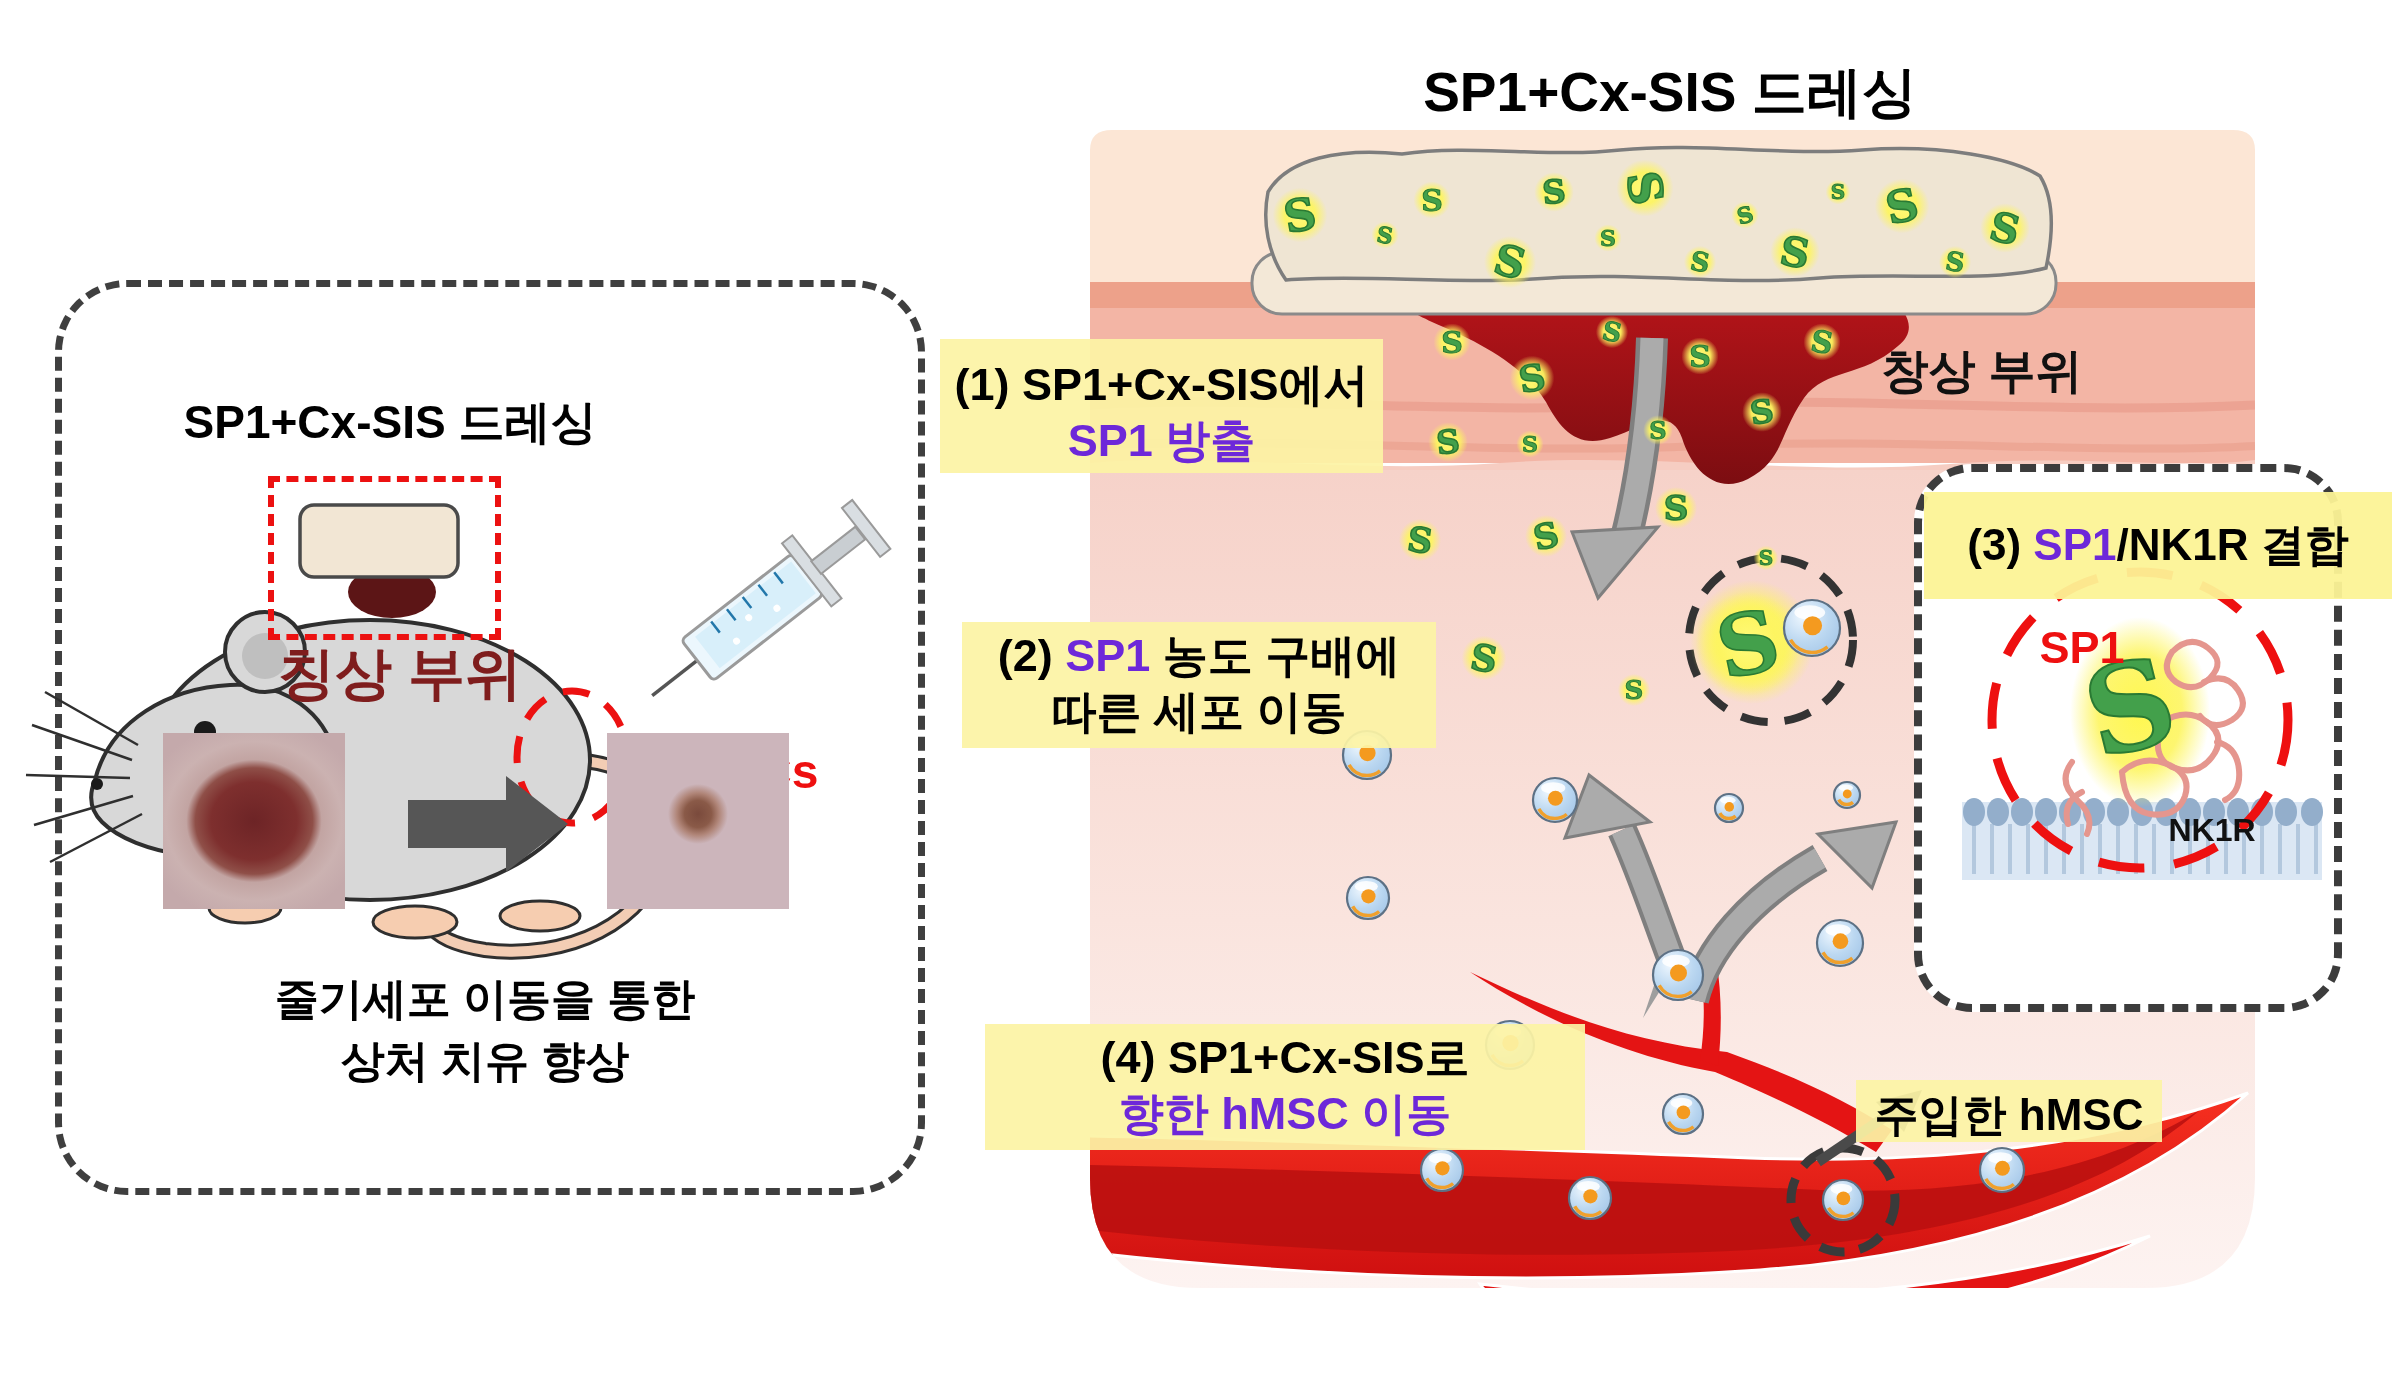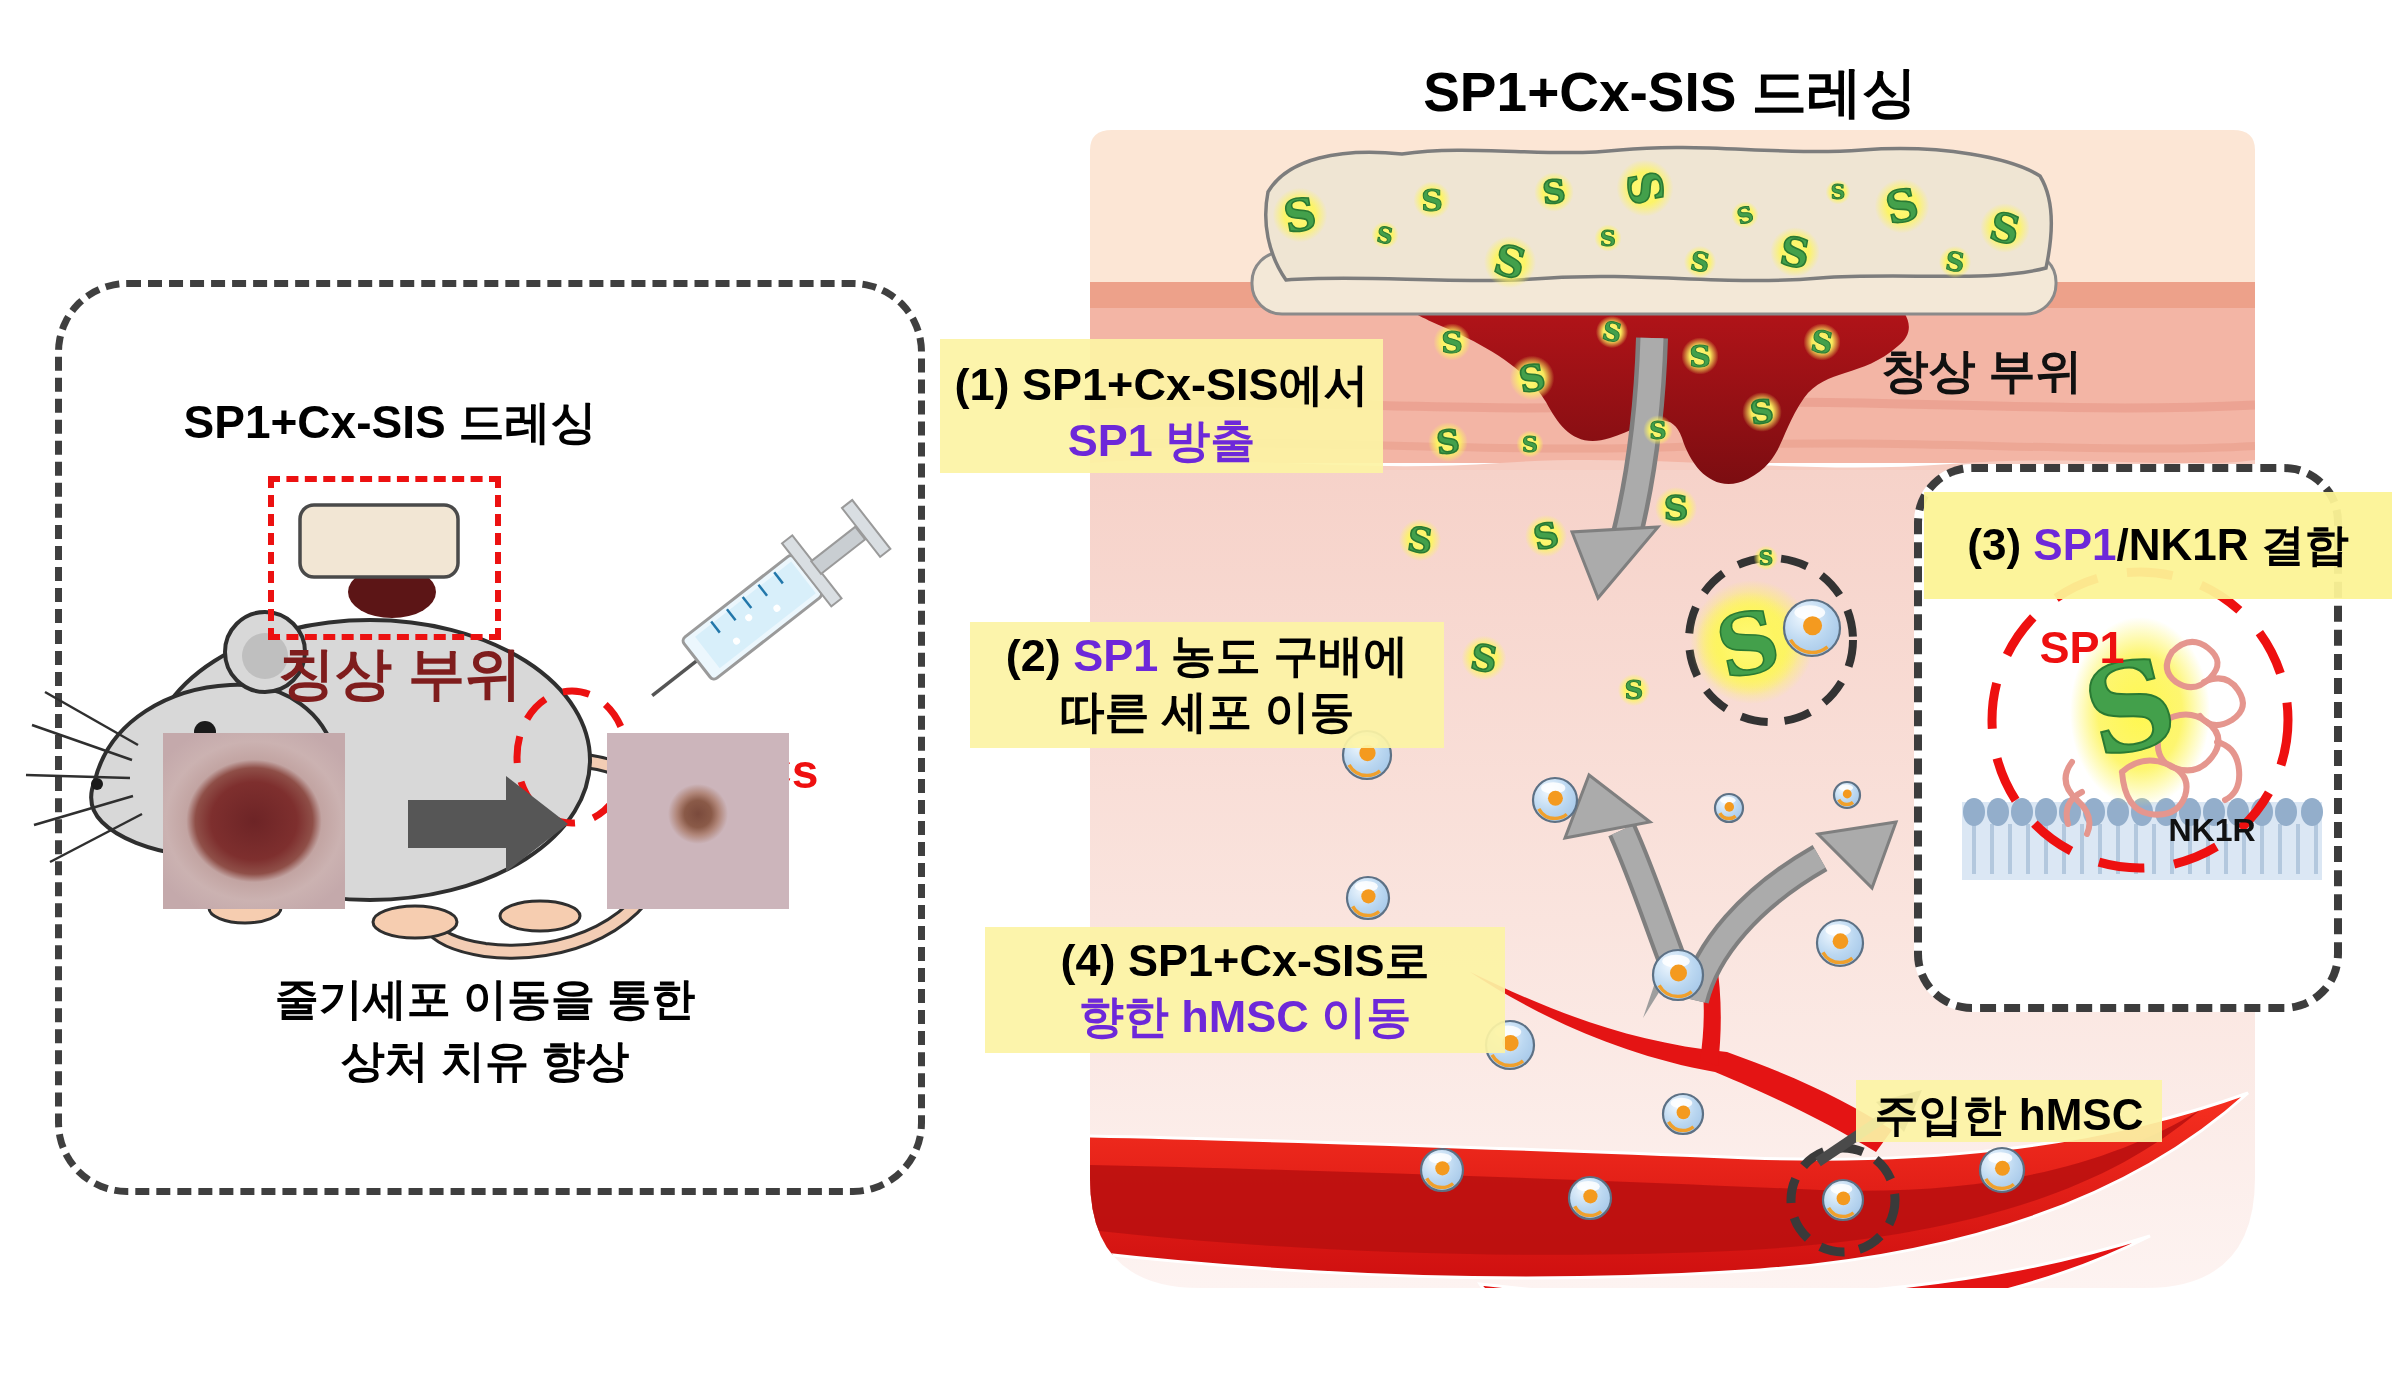--- a/index.html
+++ b/index.html
@@ -24,22 +24,22 @@
   .blk-arrow-rect{left:408px;top:800px;width:98px;height:48px;background:#565656;}
   .blk-arrow-tri{left:506px;top:776px;width:0;height:0;border-left:62px solid #565656;
                  border-top:48px solid transparent;border-bottom:48px solid transparent;}
   .lp-caption{left:75px;top:968px;width:820px;font-size:44px;color:#000000;line-height:62px;}
 
   
   .rp-title{left:1330px;top:56px;width:680px;font-size:55px;color:#000;}
   .wound-site{left:1872px;top:340px;width:220px;font-size:47px;color:#111;}
   .ybox{background:rgba(252,243,165,0.93);color:#000;}
   .box1{left:940px;top:339px;width:443px;height:116px;font-size:45px;line-height:56px;padding-top:18px;}
-  .box2{left:962px;top:622px;width:474px;height:120px;font-size:45px;line-height:56px;padding-top:6px;margin-left:8px;}
-  .box4{left:985px;top:927px;width:520px;height:120px;font-size:45px;line-height:56px;padding-top:6px;text-align:center;}
+  .box2{left:962px;top:622px;width:474px;height:120px;font-size:45px;line-height:56px;padding-top:6px;}
+  .box4{left:985px;top:1024px;width:600px;height:120px;font-size:45px;line-height:56px;padding-top:6px;text-align:center;}
   .red-t{color:#6d28d9;}
   .inj-label{left:1856px;top:1080px;width:306px;height:56px;font-size:44px;padding-top:6px;}
 
   
   .nk-panel{left:1914px;top:464px;width:412px;height:532px;background:#fff;
             border:8px dashed #3c3c3c;border-radius:58px;}
   .nk-label{left:2px;top:20px;width:468px;font-size:44px;background:rgba(252,243,150,0.95);padding:24px 0;}
   .nk-sp1{left:95px;top:150px;width:130px;font-size:45px;color:#ee1010;}
   .nk-nk1r{left:200px;top:340px;width:180px;font-size:32px;color:#111;}
 </style>

